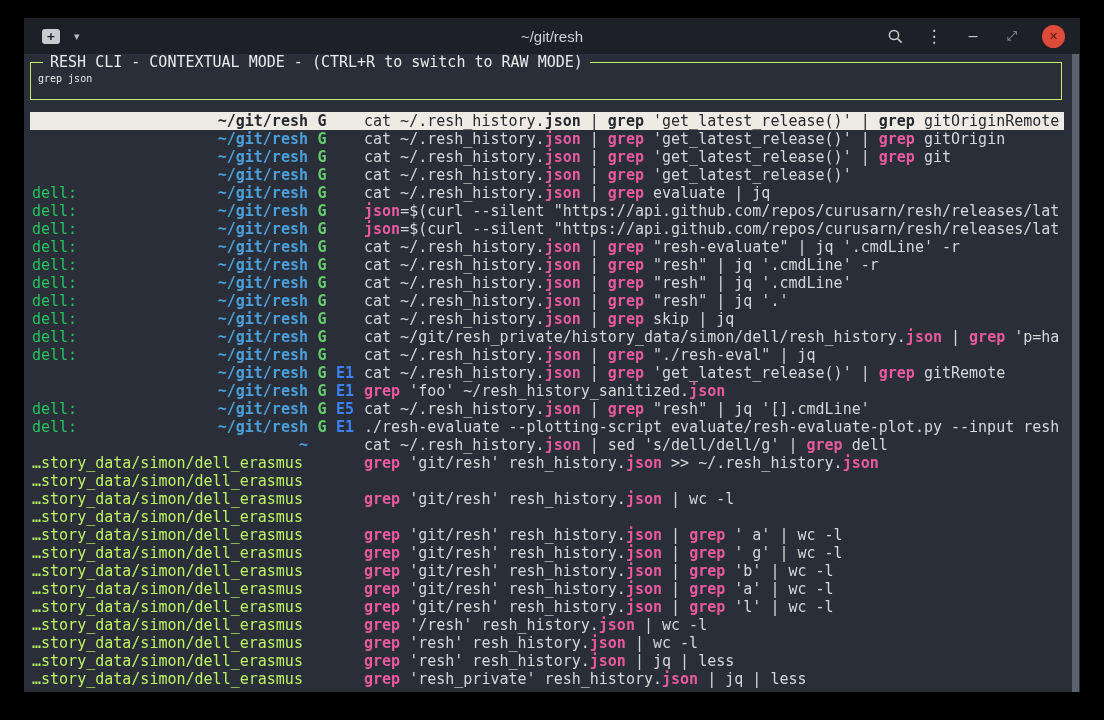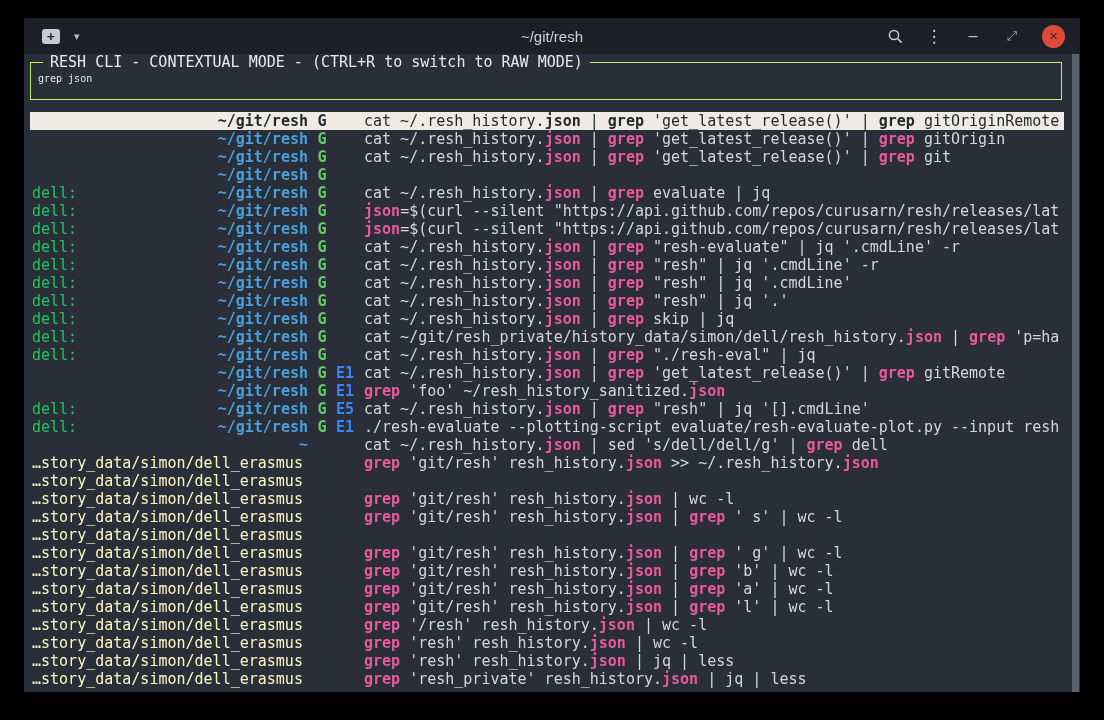--- a/index.html
+++ b/index.html
@@ -51,21 +51,21 @@
   .panel-title {
     position:absolute; top:-10px; left:12px; background:#2a2e39;
     padding:0 7px; color:#e9eaec; font-size:15px; line-height:19px; white-space:pre;
   }
   .panel-query { padding:10px 0 0 7px; font-size:10px; color:#e9eaec; white-space:pre; }
 
   .rows { margin:12px 16px 0 6px; }
   .row { display:flex; height:18px; line-height:18px; padding-left:2px; white-space:pre; font-size:15px; }
   .c-host { width:90px; color:#22c55e; overflow:hidden; }
   .c-path { width:186px; text-align:right; color:#4aa0da; font-weight:bold; overflow:hidden; }
-  .c-longpath { width:276px; color:#fef9c3; overflow:hidden; }
+  .c-longpath { width:276px; color:#bef264; overflow:hidden; }
   .c-g { width:28px; text-align:center; color:#67cd6d; font-weight:bold; }
   .c-e { width:28px; color:#3b82f6; font-weight:bold; }
   .c-cmd { flex:1; overflow:hidden; }
   .hl { color:#e85a9d; font-weight:bold; }
   .row.selected { background:#edebe4; }
   .row.selected .c-host, .row.selected .c-path, .row.selected .c-g,
   .row.selected .c-e, .row.selected .c-cmd, .row.selected .hl { color:#25282e; }
 </style>
 </head>
 <body>
@@ -104,41 +104,41 @@
 
   <div class="terminal">
     <div class="panel">
       <div class="panel-title">RESH CLI - CONTEXTUAL MODE - (CTRL+R to switch to RAW MODE)</div>
       <div class="panel-query">grep json</div>
     </div>
     <div class="rows">
         <div class="row selected"><span class="c-host"></span><span class="c-path">~/git/resh</span><span class="c-g">G</span><span class="c-e"></span><span class="c-cmd"><span>cat ~/.resh_history.</span><span class="hl">json</span><span> | </span><span class="hl">grep</span><span> 'get_latest_release()' | </span><span class="hl">grep</span><span> gitOriginRemote</span></span></div>
         <div class="row"><span class="c-host"></span><span class="c-path">~/git/resh</span><span class="c-g">G</span><span class="c-e"></span><span class="c-cmd"><span>cat ~/.resh_history.</span><span class="hl">json</span><span> | </span><span class="hl">grep</span><span> 'get_latest_release()' | </span><span class="hl">grep</span><span> gitOrigin</span></span></div>
         <div class="row"><span class="c-host"></span><span class="c-path">~/git/resh</span><span class="c-g">G</span><span class="c-e"></span><span class="c-cmd"><span>cat ~/.resh_history.</span><span class="hl">json</span><span> | </span><span class="hl">grep</span><span> 'get_latest_release()' | </span><span class="hl">grep</span><span> git</span></span></div>
-        <div class="row"><span class="c-host"></span><span class="c-path">~/git/resh</span><span class="c-g">G</span><span class="c-e"></span></div>
+        <div class="row"><span class="c-host"></span><span class="c-path">~/git/resh</span><span class="c-g">G</span><span class="c-e"></span><span class="c-cmd"><span>cat ~/.resh_history.</span><span class="hl">json</span><span> | </span><span class="hl">grep</span><span> 'get_latest_release()'</span></span></div>
         <div class="row"><span class="c-host">dell:</span><span class="c-path">~/git/resh</span><span class="c-g">G</span><span class="c-e"></span><span class="c-cmd"><span>cat ~/.resh_history.</span><span class="hl">json</span><span> | </span><span class="hl">grep</span><span> evaluate | jq</span></span></div>
         <div class="row"><span class="c-host">dell:</span><span class="c-path">~/git/resh</span><span class="c-g">G</span><span class="c-e"></span><span class="c-cmd"><span></span><span class="hl">json</span><span>=$(curl --silent "https://api.github.com/repos/curusarn/resh/releases/lat</span></span></div>
         <div class="row"><span class="c-host">dell:</span><span class="c-path">~/git/resh</span><span class="c-g">G</span><span class="c-e"></span><span class="c-cmd"><span></span><span class="hl">json</span><span>=$(curl --silent "https://api.github.com/repos/curusarn/resh/releases/lat</span></span></div>
         <div class="row"><span class="c-host">dell:</span><span class="c-path">~/git/resh</span><span class="c-g">G</span><span class="c-e"></span><span class="c-cmd"><span>cat ~/.resh_history.</span><span class="hl">json</span><span> | </span><span class="hl">grep</span><span> "resh-evaluate" | jq '.cmdLine' -r</span></span></div>
         <div class="row"><span class="c-host">dell:</span><span class="c-path">~/git/resh</span><span class="c-g">G</span><span class="c-e"></span><span class="c-cmd"><span>cat ~/.resh_history.</span><span class="hl">json</span><span> | </span><span class="hl">grep</span><span> "resh" | jq '.cmdLine' -r</span></span></div>
         <div class="row"><span class="c-host">dell:</span><span class="c-path">~/git/resh</span><span class="c-g">G</span><span class="c-e"></span><span class="c-cmd"><span>cat ~/.resh_history.</span><span class="hl">json</span><span> | </span><span class="hl">grep</span><span> "resh" | jq '.cmdLine'</span></span></div>
         <div class="row"><span class="c-host">dell:</span><span class="c-path">~/git/resh</span><span class="c-g">G</span><span class="c-e"></span><span class="c-cmd"><span>cat ~/.resh_history.</span><span class="hl">json</span><span> | </span><span class="hl">grep</span><span> "resh" | jq '.'</span></span></div>
         <div class="row"><span class="c-host">dell:</span><span class="c-path">~/git/resh</span><span class="c-g">G</span><span class="c-e"></span><span class="c-cmd"><span>cat ~/.resh_history.</span><span class="hl">json</span><span> | </span><span class="hl">grep</span><span> skip | jq</span></span></div>
         <div class="row"><span class="c-host">dell:</span><span class="c-path">~/git/resh</span><span class="c-g">G</span><span class="c-e"></span><span class="c-cmd"><span>cat ~/git/resh_private/history_data/simon/dell/resh_history.</span><span class="hl">json</span><span> | </span><span class="hl">grep</span><span> 'p=ha</span></span></div>
         <div class="row"><span class="c-host">dell:</span><span class="c-path">~/git/resh</span><span class="c-g">G</span><span class="c-e"></span><span class="c-cmd"><span>cat ~/.resh_history.</span><span class="hl">json</span><span> | </span><span class="hl">grep</span><span> "./resh-eval" | jq</span></span></div>
         <div class="row"><span class="c-host"></span><span class="c-path">~/git/resh</span><span class="c-g">G</span><span class="c-e">E1</span><span class="c-cmd"><span>cat ~/.resh_history.</span><span class="hl">json</span><span> | </span><span class="hl">grep</span><span> 'get_latest_release()' | </span><span class="hl">grep</span><span> gitRemote</span></span></div>
         <div class="row"><span class="c-host"></span><span class="c-path">~/git/resh</span><span class="c-g">G</span><span class="c-e">E1</span><span class="c-cmd"><span></span><span class="hl">grep</span><span> 'foo' ~/resh_history_sanitized.</span><span class="hl">json</span><span></span></span></div>
         <div class="row"><span class="c-host">dell:</span><span class="c-path">~/git/resh</span><span class="c-g">G</span><span class="c-e">E5</span><span class="c-cmd"><span>cat ~/.resh_history.</span><span class="hl">json</span><span> | </span><span class="hl">grep</span><span> "resh" | jq '[].cmdLine'</span></span></div>
         <div class="row"><span class="c-host">dell:</span><span class="c-path">~/git/resh</span><span class="c-g">G</span><span class="c-e">E1</span><span class="c-cmd"><span>./resh-evaluate --plotting-script evaluate/resh-evaluate-plot.py --input resh</span></span></div>
         <div class="row"><span class="c-host"></span><span class="c-path">~</span><span class="c-g"></span><span class="c-e"></span><span class="c-cmd"><span>cat ~/.resh_history.</span><span class="hl">json</span><span> | sed 's/dell/dell/g' | </span><span class="hl">grep</span><span> dell</span></span></div>
         <div class="row"><span class="c-longpath">…story_data/simon/dell_erasmus</span><span class="c-g"></span><span class="c-e"></span><span class="c-cmd"><span></span><span class="hl">grep</span><span> 'git/resh' resh_history.</span><span class="hl">json</span><span> &gt;&gt; ~/.resh_history.</span><span class="hl">json</span><span></span></span></div>
         <div class="row"><span class="c-longpath">…story_data/simon/dell_erasmus</span><span class="c-g"></span><span class="c-e"></span></div>
         <div class="row"><span class="c-longpath">…story_data/simon/dell_erasmus</span><span class="c-g"></span><span class="c-e"></span><span class="c-cmd"><span></span><span class="hl">grep</span><span> 'git/resh' resh_history.</span><span class="hl">json</span><span> | wc -l</span></span></div>
-        <div class="row"><span class="c-longpath">…story_data/simon/dell_erasmus</span><span class="c-g"></span><span class="c-e"></span><span class="c-cmd"><span></span><span class="hl">grep</span><span> 'git/resh' resh_history.</span><span class="hl">json</span><span> | </span><span class="hl">grep</span><span> ' s' | wc -l</span></span></div>
         <div class="row"><span class="c-longpath">…story_data/simon/dell_erasmus</span><span class="c-g"></span><span class="c-e"></span></div>
+        <div class="row"><span class="c-longpath">…story_data/simon/dell_erasmus</span><span class="c-g"></span><span class="c-e"></span><span class="c-cmd"><span></span><span class="hl">grep</span><span> 'git/resh' resh_history.</span><span class="hl">json</span><span> | </span><span class="hl">grep</span><span> ' a' | wc -l</span></span></div>
         <div class="row"><span class="c-longpath">…story_data/simon/dell_erasmus</span><span class="c-g"></span><span class="c-e"></span><span class="c-cmd"><span></span><span class="hl">grep</span><span> 'git/resh' resh_history.</span><span class="hl">json</span><span> | </span><span class="hl">grep</span><span> ' g' | wc -l</span></span></div>
         <div class="row"><span class="c-longpath">…story_data/simon/dell_erasmus</span><span class="c-g"></span><span class="c-e"></span><span class="c-cmd"><span></span><span class="hl">grep</span><span> 'git/resh' resh_history.</span><span class="hl">json</span><span> | </span><span class="hl">grep</span><span> 'b' | wc -l</span></span></div>
         <div class="row"><span class="c-longpath">…story_data/simon/dell_erasmus</span><span class="c-g"></span><span class="c-e"></span><span class="c-cmd"><span></span><span class="hl">grep</span><span> 'git/resh' resh_history.</span><span class="hl">json</span><span> | </span><span class="hl">grep</span><span> 'a' | wc -l</span></span></div>
         <div class="row"><span class="c-longpath">…story_data/simon/dell_erasmus</span><span class="c-g"></span><span class="c-e"></span><span class="c-cmd"><span></span><span class="hl">grep</span><span> 'git/resh' resh_history.</span><span class="hl">json</span><span> | </span><span class="hl">grep</span><span> 'l' | wc -l</span></span></div>
         <div class="row"><span class="c-longpath">…story_data/simon/dell_erasmus</span><span class="c-g"></span><span class="c-e"></span><span class="c-cmd"><span></span><span class="hl">grep</span><span> '/resh' resh_history.</span><span class="hl">json</span><span> | wc -l</span></span></div>
         <div class="row"><span class="c-longpath">…story_data/simon/dell_erasmus</span><span class="c-g"></span><span class="c-e"></span><span class="c-cmd"><span></span><span class="hl">grep</span><span> 'resh' resh_history.</span><span class="hl">json</span><span> | wc -l</span></span></div>
         <div class="row"><span class="c-longpath">…story_data/simon/dell_erasmus</span><span class="c-g"></span><span class="c-e"></span><span class="c-cmd"><span></span><span class="hl">grep</span><span> 'resh' resh_history.</span><span class="hl">json</span><span> | jq | less</span></span></div>
         <div class="row"><span class="c-longpath">…story_data/simon/dell_erasmus</span><span class="c-g"></span><span class="c-e"></span><span class="c-cmd"><span></span><span class="hl">grep</span><span> 'resh_private' resh_history.</span><span class="hl">json</span><span> | jq | less</span></span></div>
       </div>
     <div class="scrollbar"></div>

